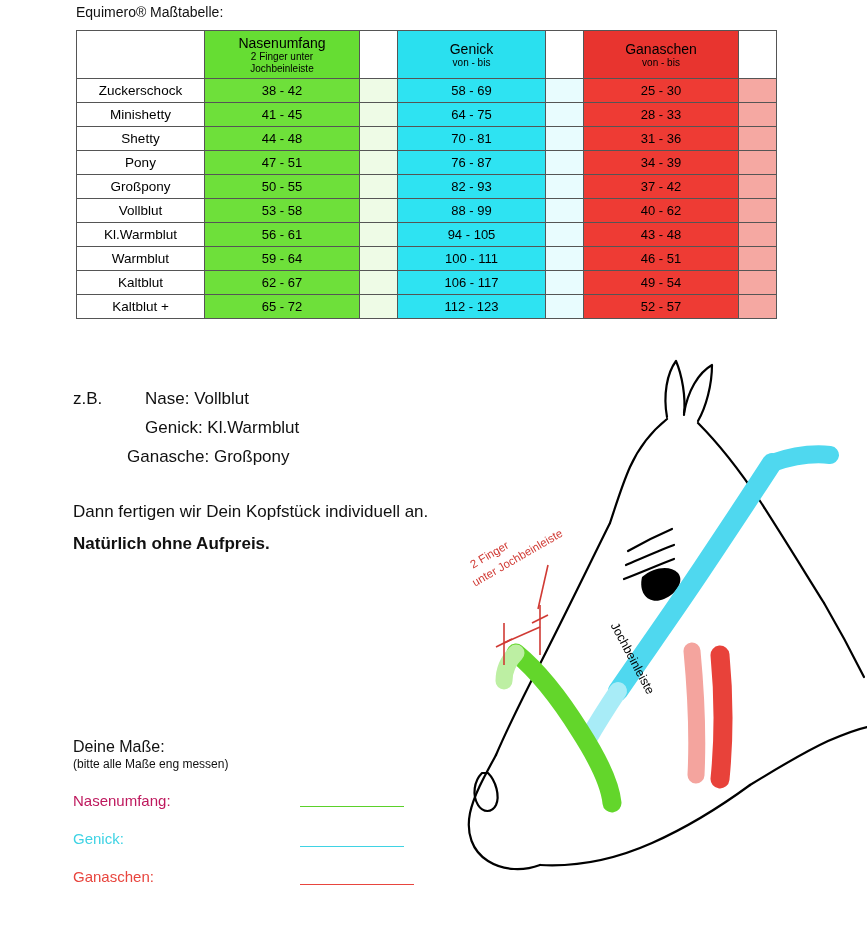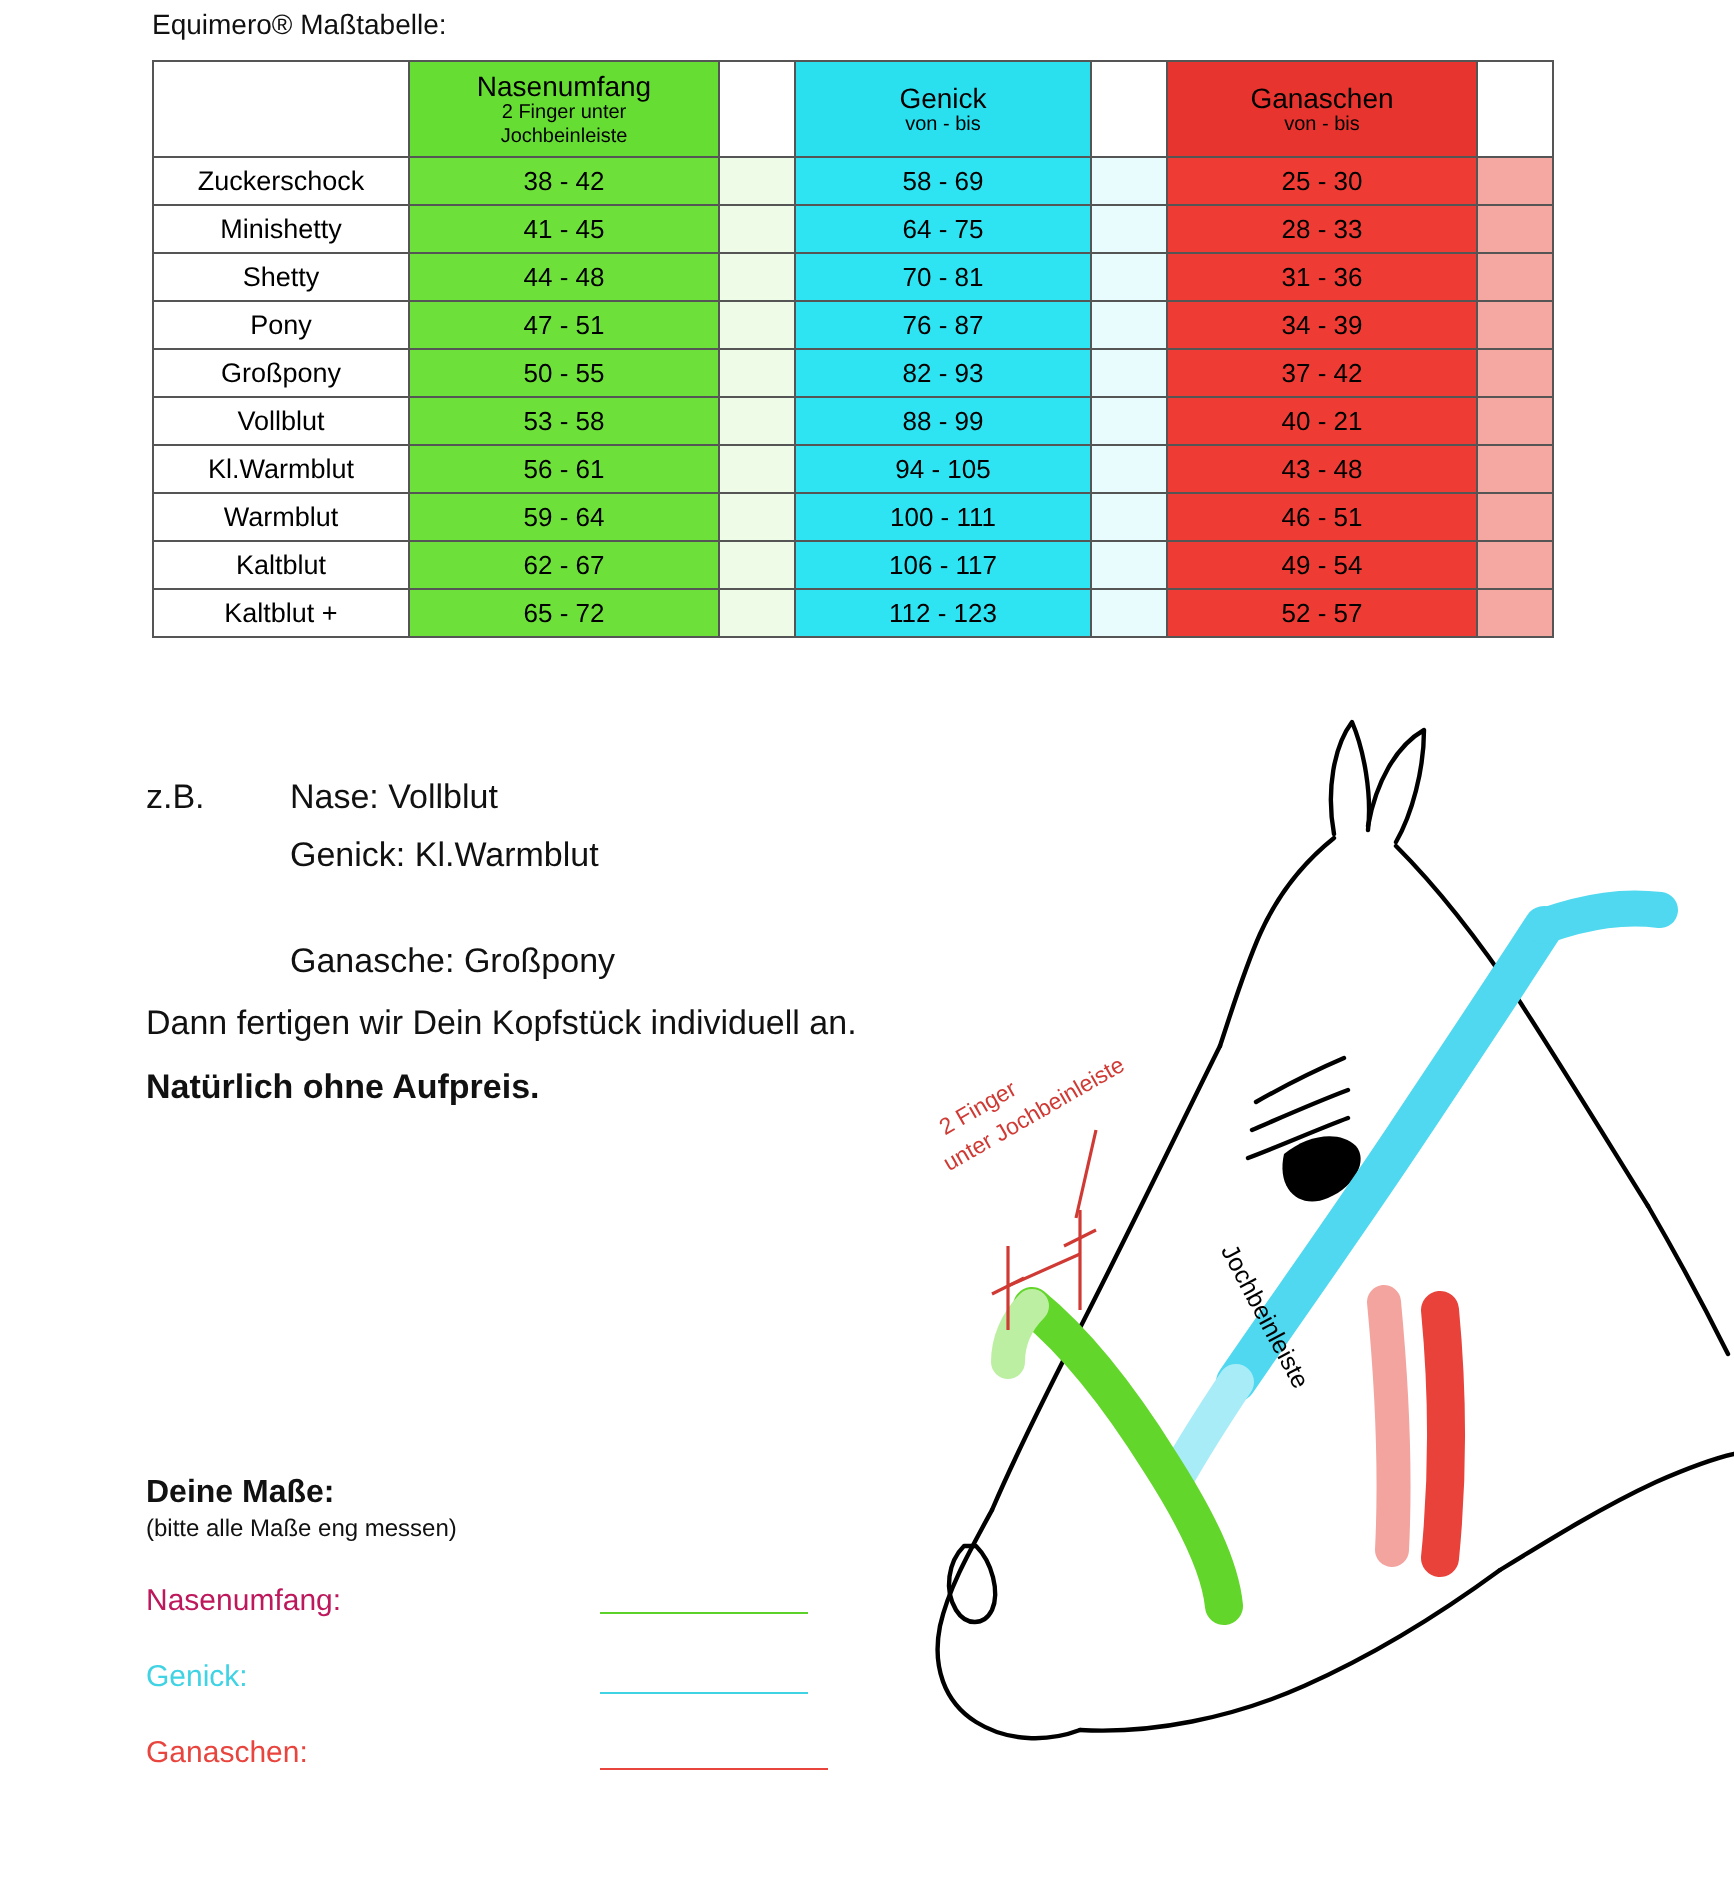--- a/index.html
+++ b/index.html
@@ -92,25 +92,25 @@
     font-size: 17px;
     color: #111;
     white-space: nowrap;
   }
   .txt b { font-weight: bold; }
 
   .t-stell  { left: 73px; top: 360px; }
   .t-zb     { left: 73px; top: 389px; }
   .t-nase   { left: 145px; top: 389px; }
   .t-genick { left: 145px; top: 418px; }
-  .t-ganasche { left: 145px; top: 447px; margin-top: 24px; }
+  .t-ganasche { left: 127px; top: 447px; }
   .t-dann   { left: 73px; top: 502px; }
   .t-natur  { left: 73px; top: 534px; font-weight: bold; }
 
-  .t-masse  { left: 73px; top: 738px; font-weight: bold; font-size: 16px; }
+  .t-masse  { left: 73px; top: 738px; font-weight: normal; font-size: 16px; }
   .t-masse-sub { left: 73px; top: 757px; font-size: 12px; }
 
   .field-label {
     position: absolute;
     font-size: 15px;
     white-space: nowrap;
   }
   .lbl-nasenumfang { left: 73px; top: 792px; color: #be185d; }
   .lbl-genick      { left: 73px; top: 830px; color: #3fd3e4; }
   .lbl-ganaschen   { left: 73px; top: 868px; color: #e8453e; }
@@ -241,21 +241,21 @@
           <td class="cell-gap-gen"></td>
           <td class="cell-gan">37 - 42</td>
           <td class="cell-gap-gan"></td>
         </tr>
         <tr>
           <td class="cell-name">Vollblut</td>
           <td class="cell-nase">53 - 58</td>
           <td class="cell-gap-nase"></td>
           <td class="cell-gen">88 - 99</td>
           <td class="cell-gap-gen"></td>
-          <td class="cell-gan">40 - 21</td>
+          <td class="cell-gan">40 - 62</td>
           <td class="cell-gap-gan"></td>
         </tr>
         <tr>
           <td class="cell-name">Kl.Warmblut</td>
           <td class="cell-nase">56 - 61</td>
           <td class="cell-gap-nase"></td>
           <td class="cell-gen">94 - 105</td>
           <td class="cell-gap-gen"></td>
           <td class="cell-gan">43 - 48</td>
           <td class="cell-gap-gan"></td>

